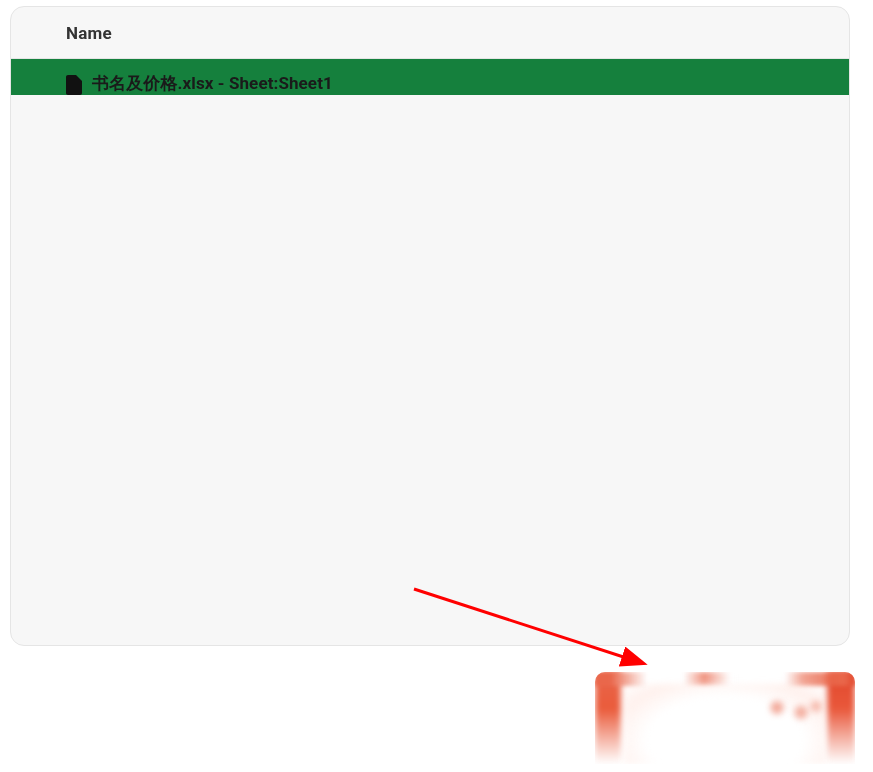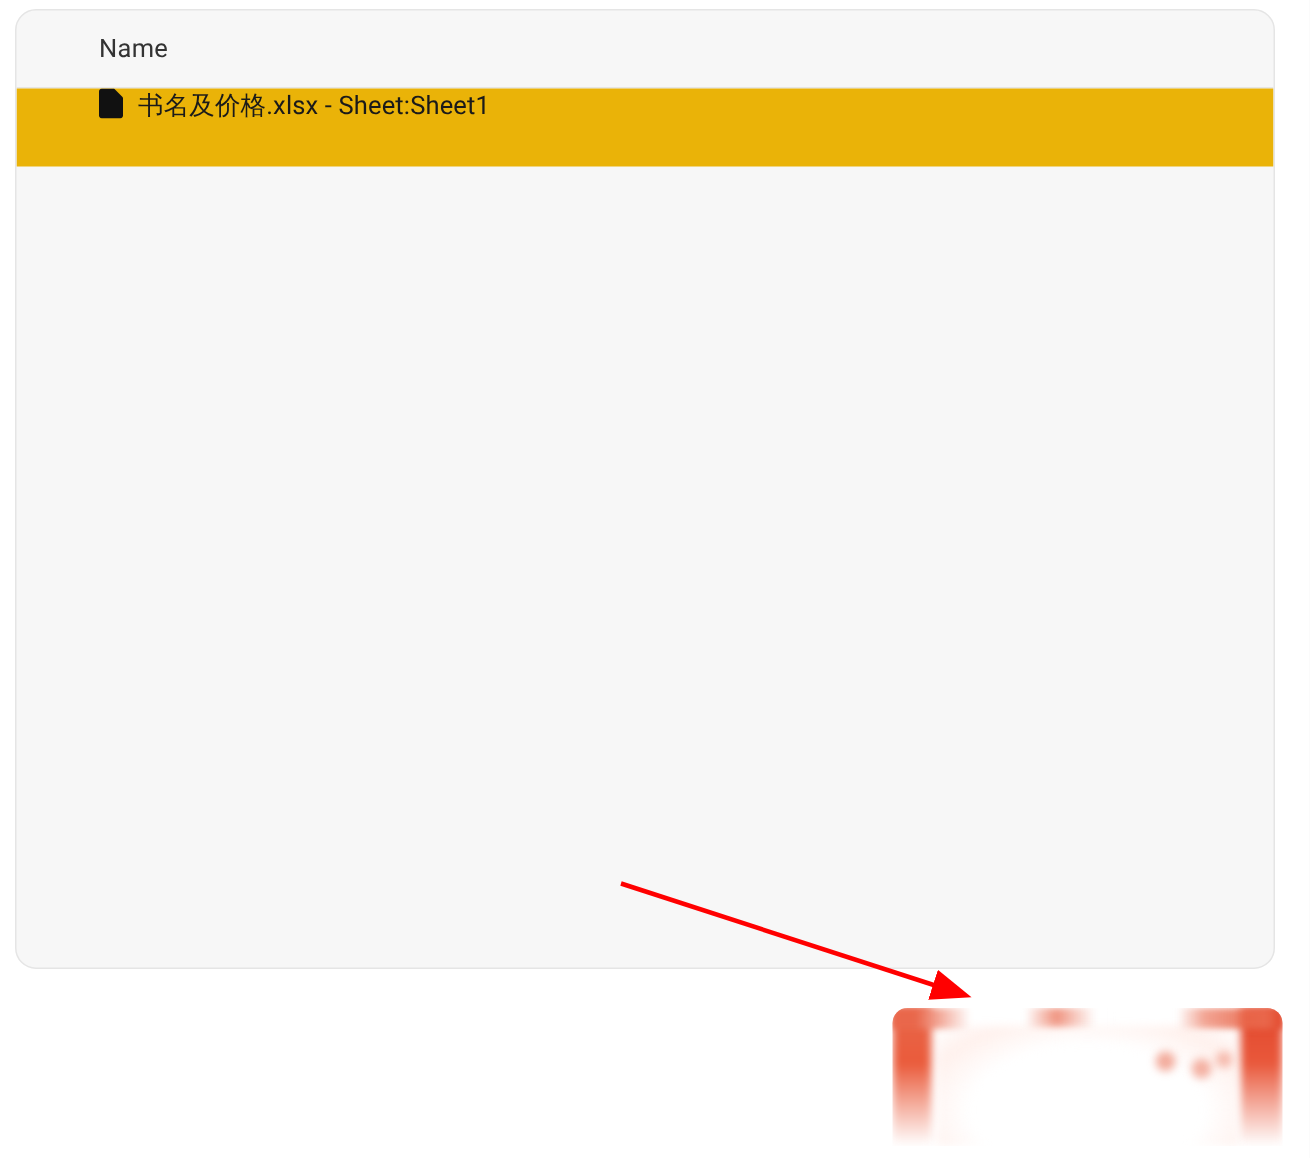--- a/index.html
+++ b/index.html
@@ -17,39 +17,40 @@
     .panel {
       position: absolute;
       left: 10px;
       top: 6px;
       width: 840px;
       height: 640px;
       background: #f7f7f7;
       border: 1px solid #e5e5e5;
       border-radius: 14px;
       overflow: hidden;
+      font-weight: bold;
     }
     .table-header {
       height: 52px;
       display: flex;
       align-items: center;
       padding-left: 55px;
       border-bottom: 1px solid #e5e5e5;
     }
     .header-label {
       font-size: 17px;
       color: #333;
       letter-spacing: 0.2px;
     }
     .table-row {
-      height: 52px;
+      height: 36px;
       display: flex;
-      align-items: flex-start;
+      align-items: flex-end;
       padding-left: 55px;
-      background: #eab308;
+      background: #15803d;
       gap: 10px;
     }
     .file-icon {
       width: 16px;
       height: 20px;
       flex-shrink: 0;
     }
     .file-icon svg {
       display: block;
       width: 100%;

